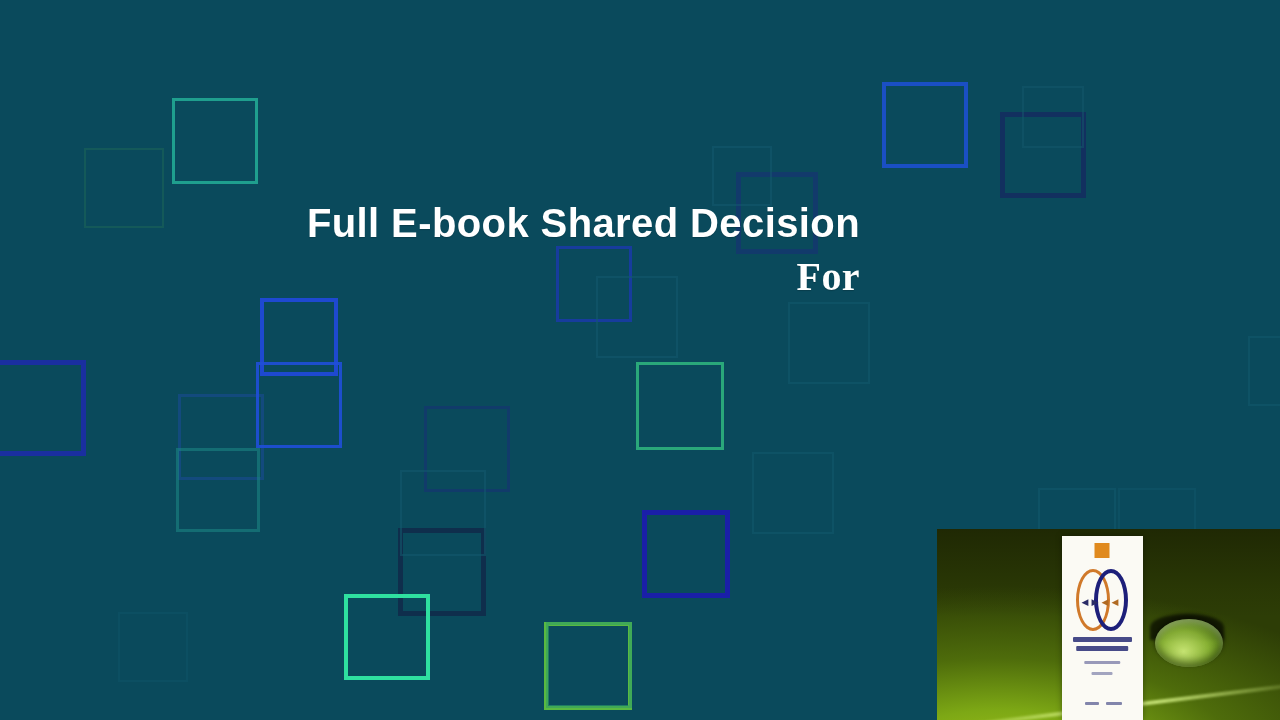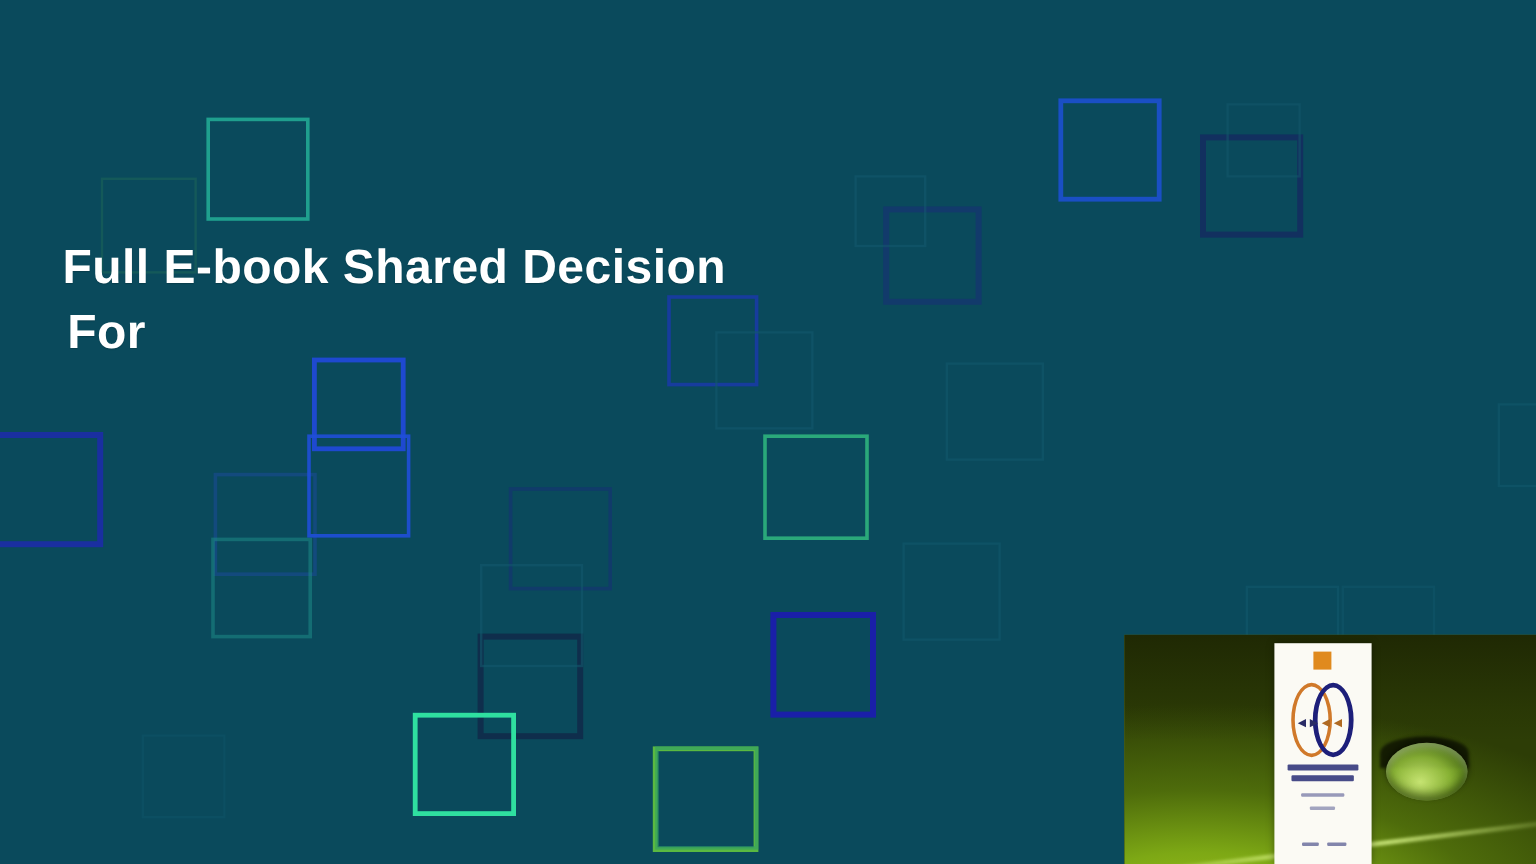--- a/index.html
+++ b/index.html
@@ -8,20 +8,21 @@
     padding: 0;
     background: #0a4a5c;
   }
   #stage {
     position: relative;
     width: 1280px;
     height: 720px;
     overflow: hidden;
     background: #0a4a5c;
     font-family: "Liberation Sans", sans-serif;
+    text-align: right;
   }
 
   
   #squares {
     position: absolute;
     inset: 0;
     z-index: 1;
     pointer-events: none;
   }
   .sq {
@@ -44,21 +45,21 @@
     font-weight: bold;
     font-size: 40px;
     line-height: 54px;
     letter-spacing: 0.4px;
     white-space: nowrap;
     text-shadow: 0 1px 1px rgba(0,0,0,0.18);
   }
   .tl-1 { padding-left: 52px; }
   .tl-2 { padding-left: 28px; }
   .tl-3 { padding-left: 26px; }
-  .tl-4 { padding-left: 56px; }
+  .tl-4 { padding-left: 56px; font-family: Liberation Serif, serif; }
 
   
   #book-thumb {
     position: absolute;
     left: 937px;
     top: 529px;
     width: 343px;
     height: 191px;
     z-index: 2;
     overflow: hidden;

